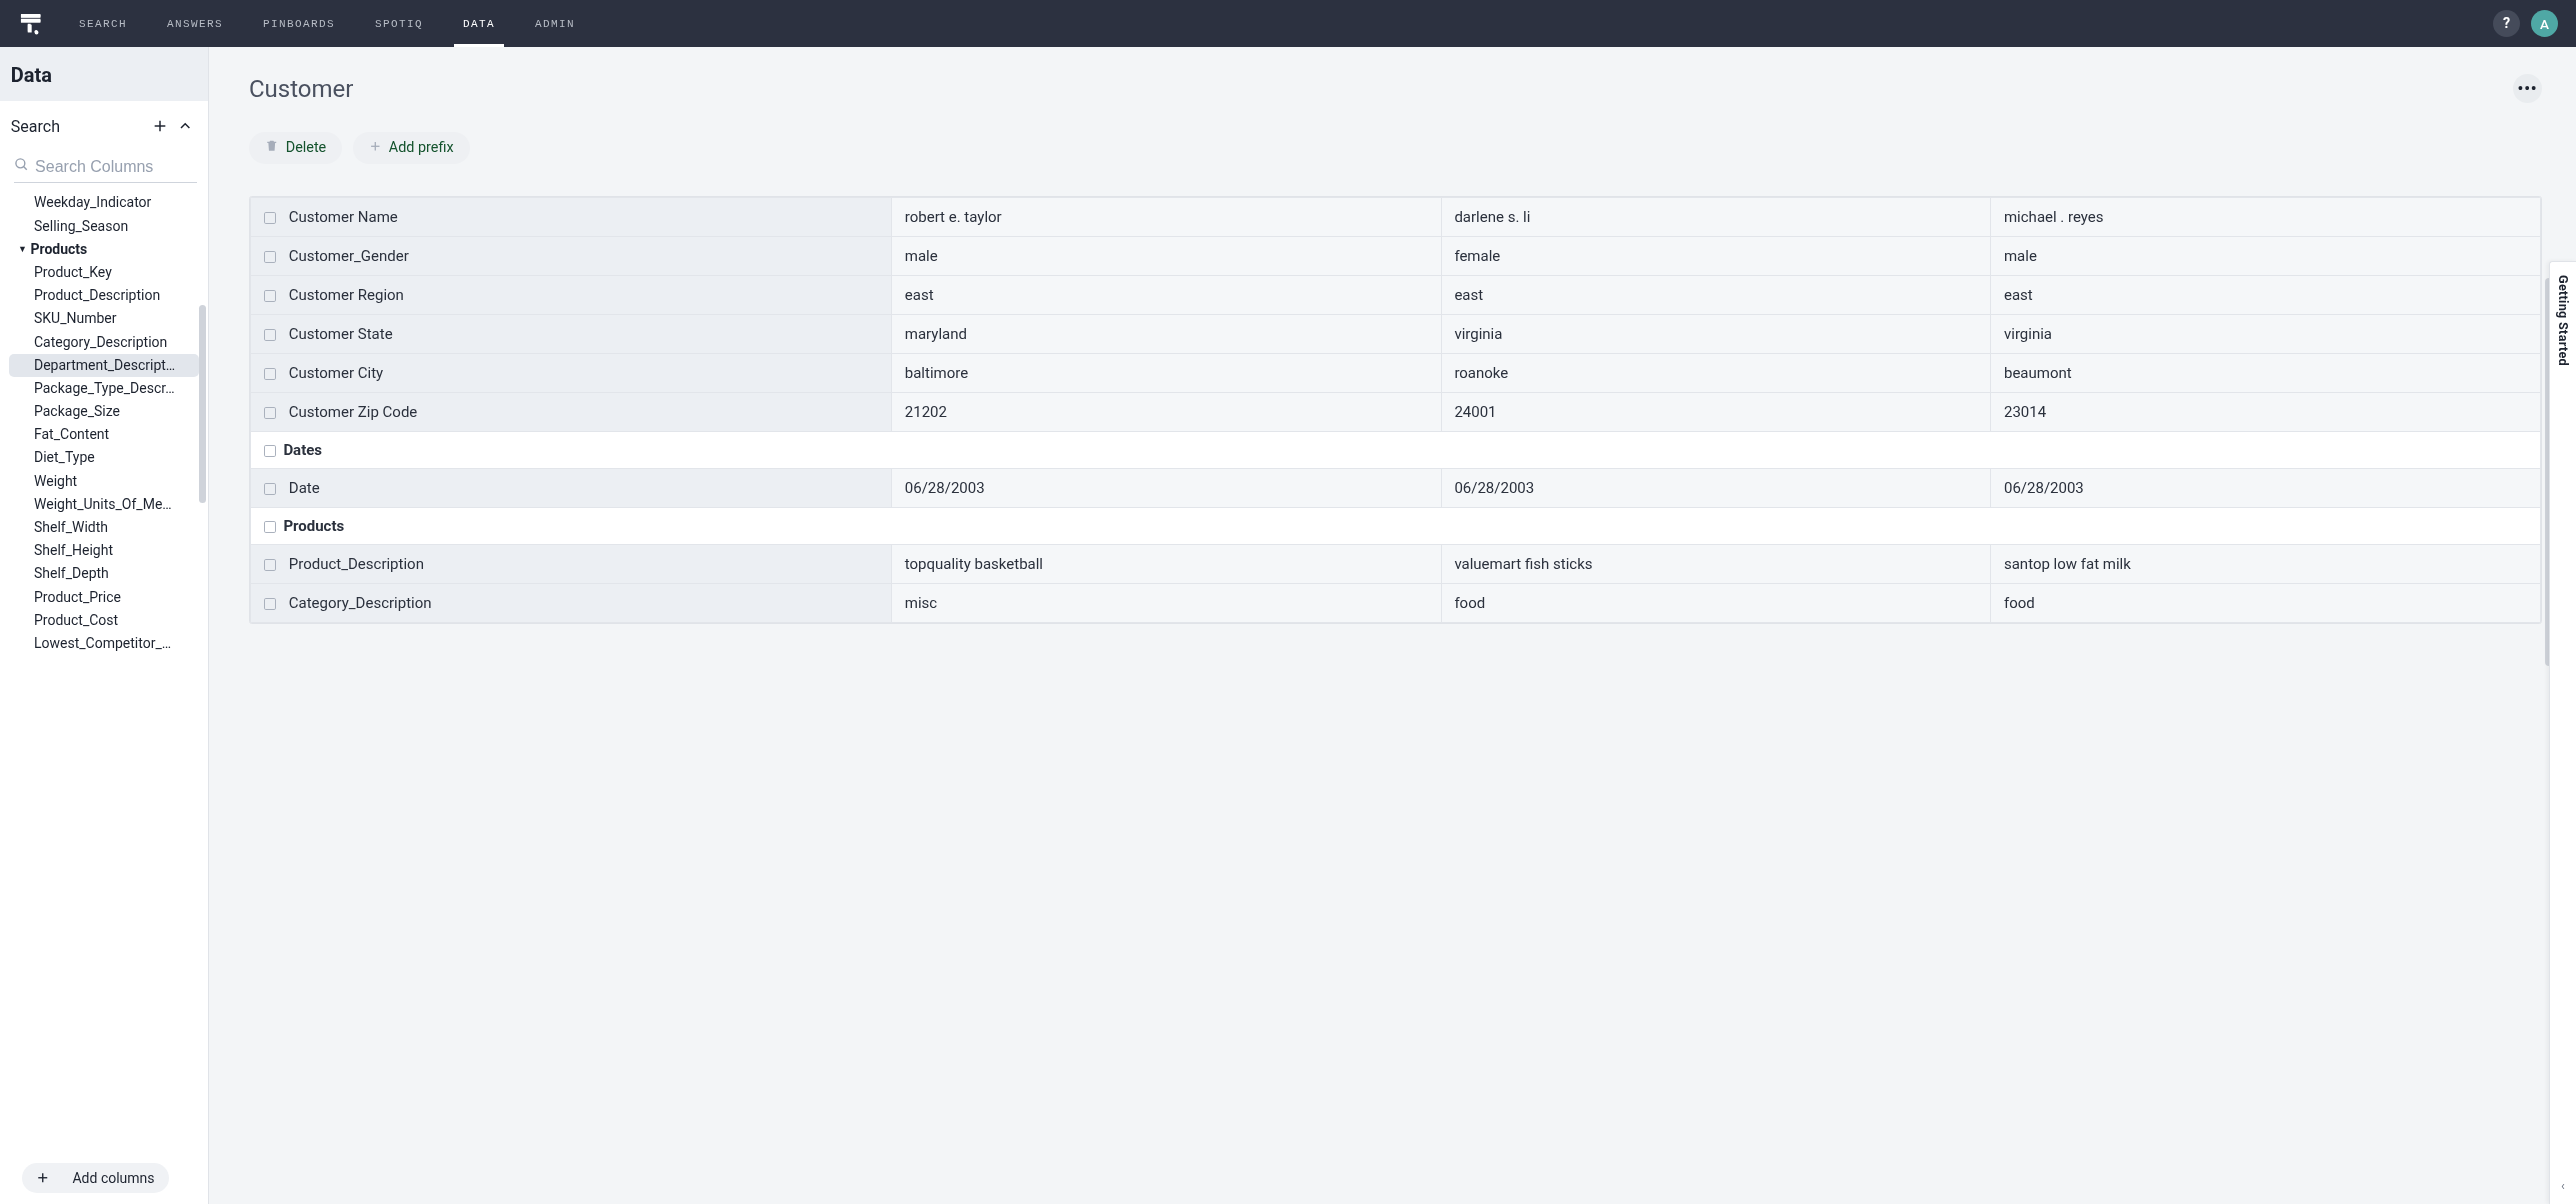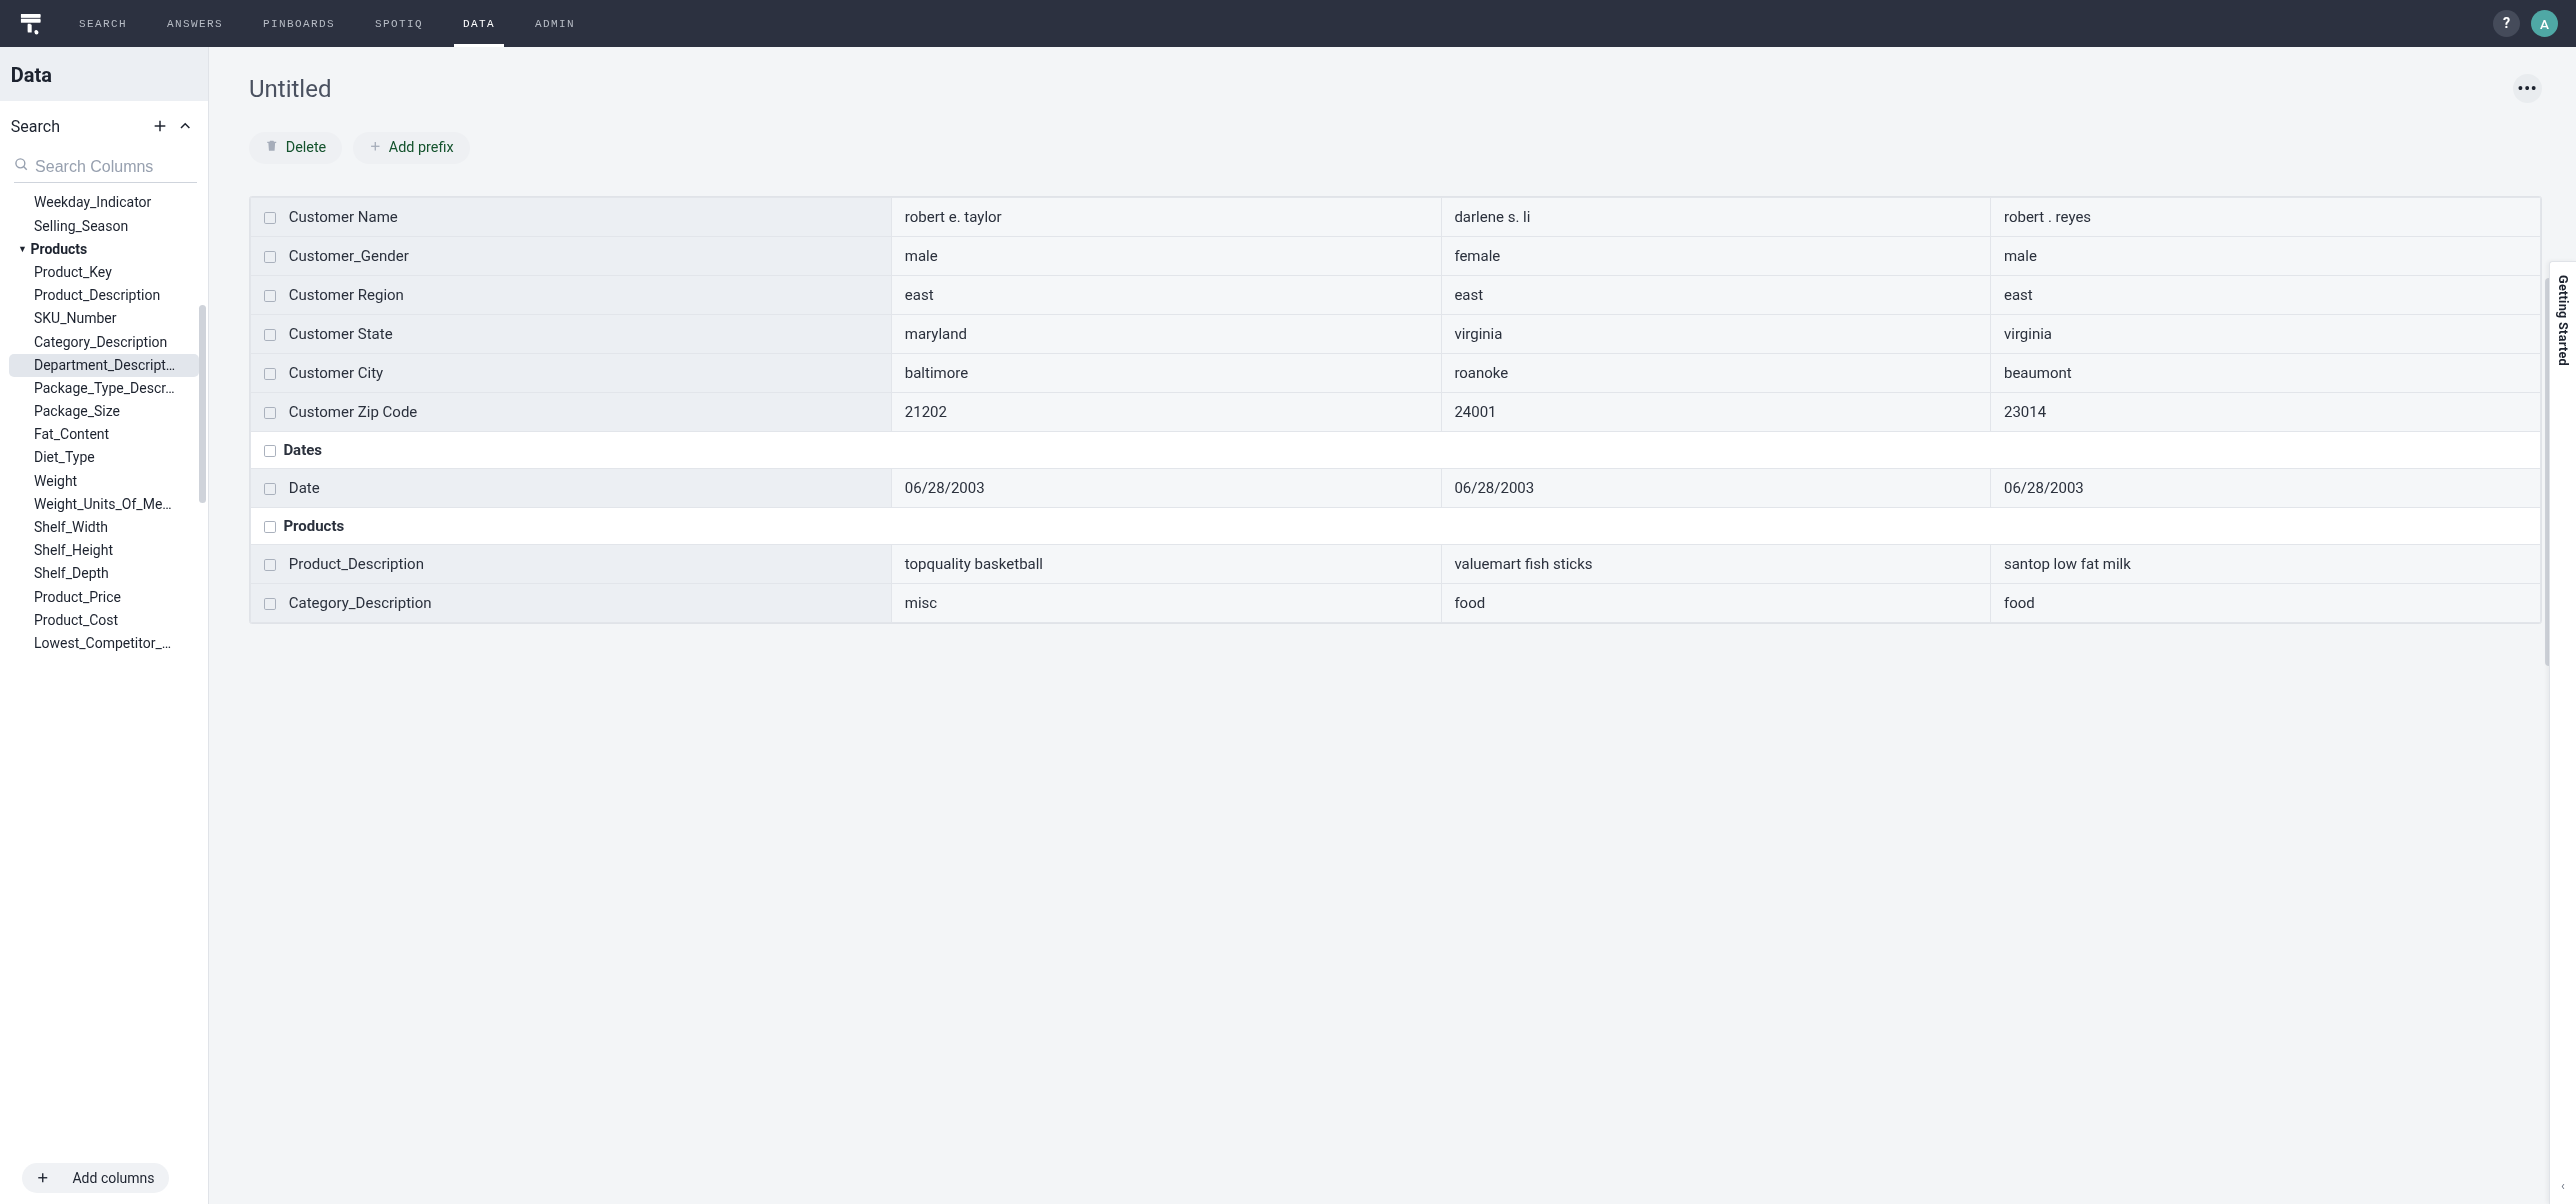--- a/index.html
+++ b/index.html
@@ -139,21 +139,21 @@
       <svg width="13.5" height="13.5" viewBox="0 0 24 24" stroke="#1d232f" stroke-width="2.4" fill="none">
           <line x1="12" y1="4" x2="12" y2="20"></line>
           <line x1="4" y1="12" x2="20" y2="12"></line>
         </svg>
       <span>Add columns</span>
     </div>
   </div>
 
   <div class="main">
     <div class="title-row">
-      <div class="page-title">Untitled</div>
+      <div class="page-title">Customer</div>
       <div class="more-btn">•••</div>
     </div>
     <div class="action-row">
       <div class="pill-btn">
         <span>
           <svg width="13.5" height="13.5" viewBox="0 0 24 24" fill="#a6adba">
               <path d="M6 7h12l-1 14H7L6 7zm3-4h6l1 2h4v2H4V5h4l1-2z"></path>
             </svg>
         </span>
         <span>Delete</span>
@@ -174,21 +174,21 @@
             <col class="label-col">
             <col class="val-col">
             <col class="val-col">
             <col class="val-col">
           </colgroup>
         <tbody id="tbody">
             <tr>
               <td><span class="cell-check"></span>Customer Name</td>
               <td>robert e. taylor</td>
               <td>darlene s. li</td>
-              <td>robert . reyes</td>
+              <td>michael . reyes</td>
             </tr>
             <tr>
               <td><span class="cell-check"></span>Customer_Gender</td>
               <td>male</td>
               <td>female</td>
               <td>male</td>
             </tr>
             <tr>
               <td><span class="cell-check"></span>Customer Region</td>
               <td>east</td>

